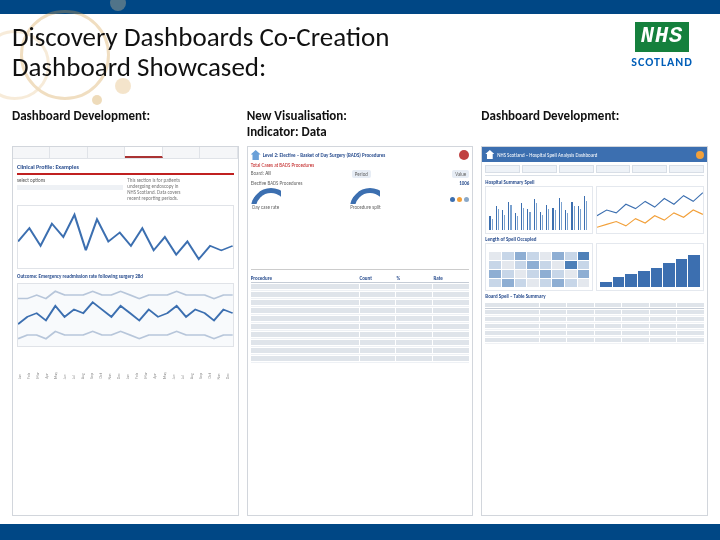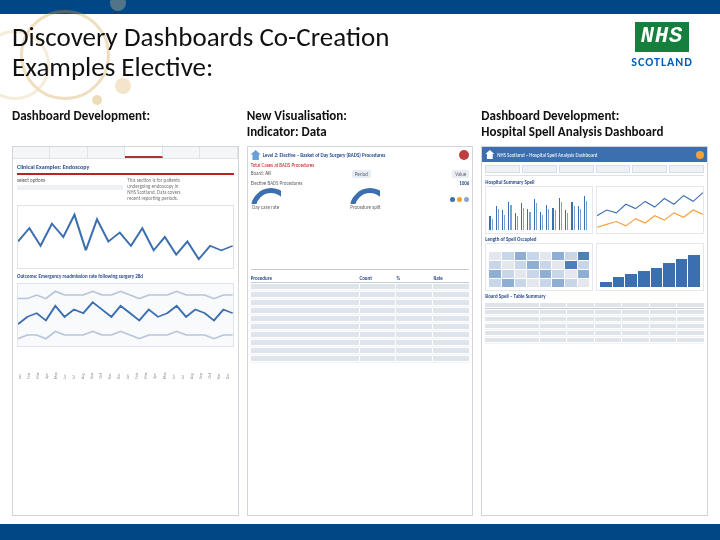--- a/index.html
+++ b/index.html
@@ -222,21 +222,21 @@
     <div class="c c2"></div>
     <div class="c c3"></div>
   <div class="c c4"></div>
     <div class="c c5"></div>
 </div>
 
 <div class="title-row">
   <div class="title-block">
     <h1>
       <span>Discovery Dashboards Co-Creation</span><br>
-      <span>Examples Elective:</span>
+      <span>Dashboard Showcased:</span>
     </h1>
   </div>
   <div class="logo">
     <div class="nhs-box">NHS</div>
     <div class="scot">SCOTLAND</div>
   </div>
 </div>
 
 <div class="cols">
 
@@ -246,21 +246,21 @@
     </h3>
     <div class="thumb thumb1">
       <div class="tabbar">
         <div class="tab"></div>
         <div class="tab"></div>
         <div class="tab"></div>
         <div class="tab active"></div>
         <div class="tab"></div>
         <div class="tab"></div>
       </div>
-      <div class="big-title">Clinical Examples: Endoscopy</div>
+      <div class="big-title">Clinical Profile: Examples</div>
       <div class="info-row">
         <div class="info-left">
           <div style="color:#555">select options</div>
           <div style="height:5px;background:#eef1f5;margin-top:2px"></div>
         </div>
         <div class="info-right">
           <span>This section is for patients</span><br>
           <span>undergoing endoscopy in</span><br>
           <span>NHS Scotland. Data covers</span><br>
           <span>recent reporting periods.</span>
@@ -469,21 +469,20 @@
             <span class="blur"></span>
             <span class="blur"></span>
           </div>
       </div>
     </div>
   </div>
 
   <div class="col">
     <h3>
       <span>Dashboard Development:</span><br>
-      <span>Hospital Spell Analysis Dashboard</span>
     </h3>
     <div class="thumb thumb3">
       <div class="hdr">
         <div class="home-ico"></div>
         <span>NHS Scotland – Hospital Spell Analysis Dashboard</span>
         <div class="face"></div>
       </div>
       <div class="filter-row">
         <div class="fcell"></div>
         <div class="fcell"></div>

